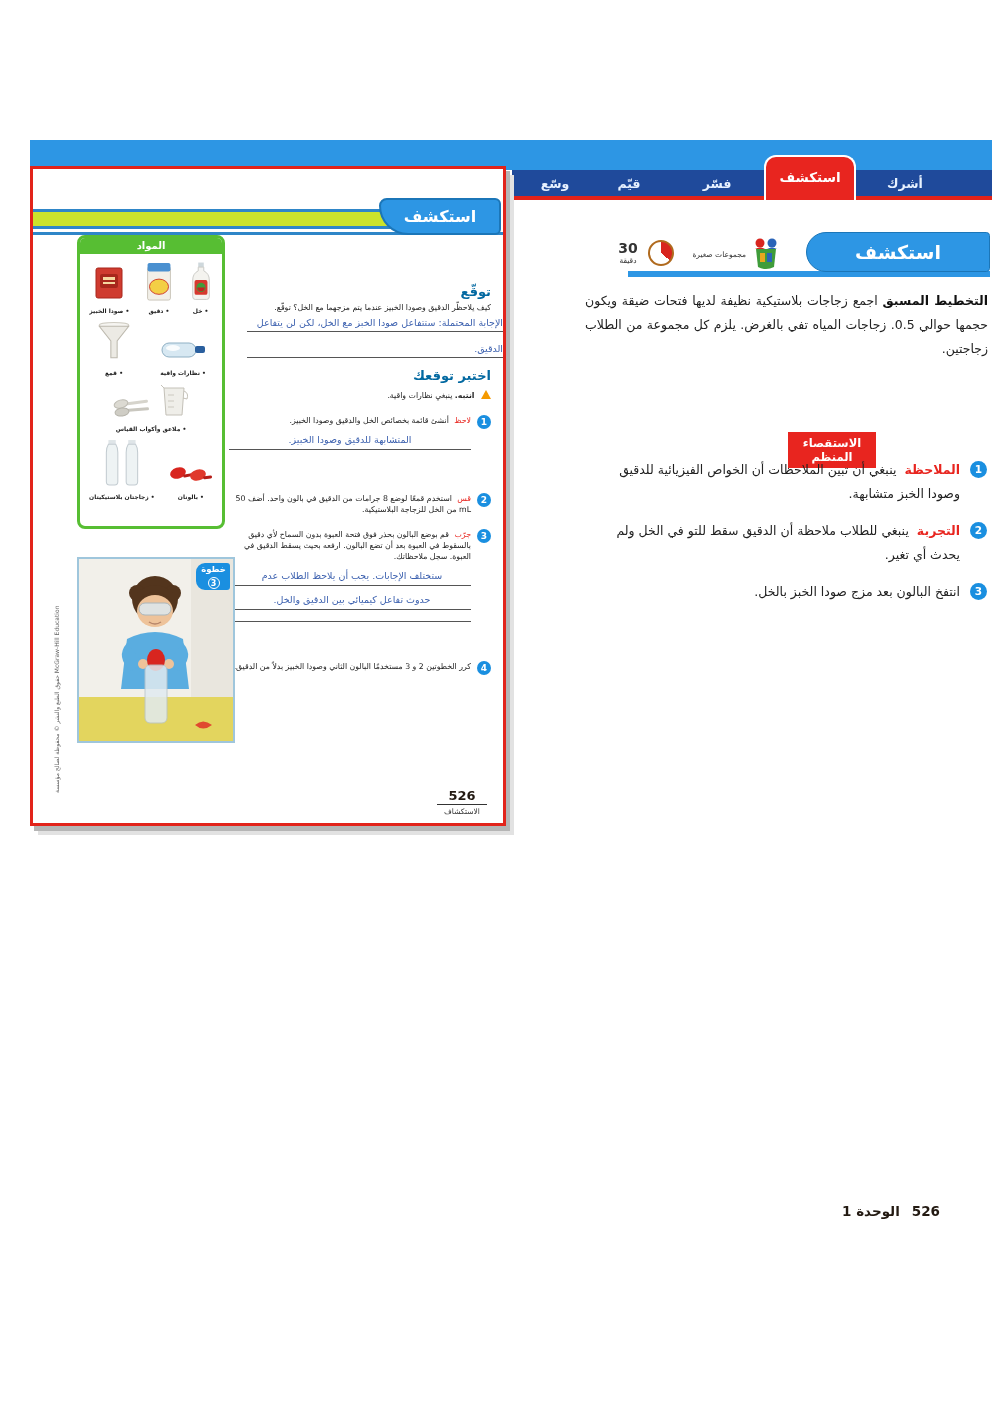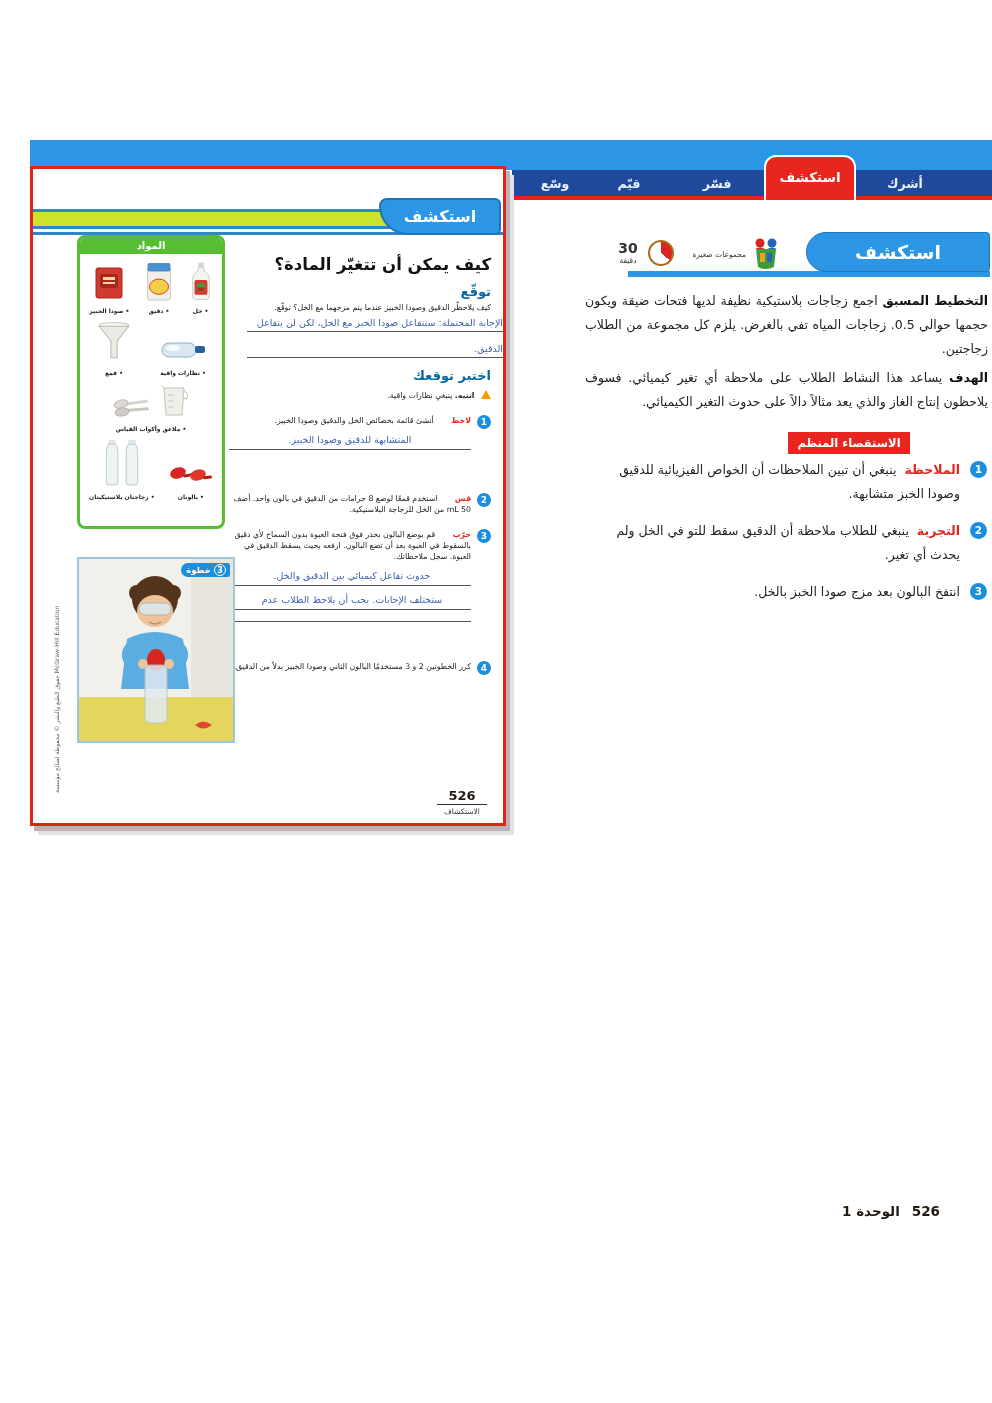--- a/index.html
+++ b/index.html
@@ -34,21 +34,21 @@
   .t-time { position:absolute; left:610px; top:240px; width:36px; text-align:center; direction:rtl; color:#333; }
   .t-time .val { font-size:14px; font-weight:bold; }
   .t-time .unit { font-size:7.5px; }
 
   
   .t-para { position:absolute; left:585px; width:403px; direction:rtl; font-size:12.5px; line-height:24px;
             color:#222; text-align:justify; text-align-last:right; }
   .t-plan { top:289px; }
   .t-obj  { top:366px; }
   .t-para b { font-weight:bold; color:#111; }
-  .t-inquiry { position:absolute; left:788px; top:432px; width:122px; background:#E8251F; color:#fff;
+  .t-inquiry { position:absolute; left:788px; top:432px; width:88px; background:#E8251F; color:#fff;
                font-size:11.5px; font-weight:bold; text-align:center; padding:4px 2px; direction:rtl; }
   .t-items { position:absolute; left:585px; top:458px; width:402px; }
   .t-item { position:relative; direction:rtl; padding-right:27px; margin-bottom:13px; font-size:12.5px;
             line-height:24px; color:#222; text-align:right; }
   .t-badge { position:absolute; right:0; top:3px; width:17px; height:17px; border-radius:50%;
              background:#1A8FE0; color:#fff; font-size:10.5px; font-weight:bold; text-align:center;
              line-height:17px; }
   .red-label { color:#E8251F; font-weight:bold; margin-left:4px; }
 
   .book-footer { position:absolute; left:795px; top:1203px; width:145px; direction:rtl; display:flex;
@@ -78,42 +78,42 @@
   .tri { display:inline-block; width:0; height:0; border-left:5px solid transparent;
          border-right:5px solid transparent; border-bottom:9px solid #F59A00; margin-left:4px;
          vertical-align:-1px; }
   .s-step { position:absolute; right:12px; width:262px; direction:rtl; font-size:7.8px; line-height:11px;
             color:#222; padding-right:20px; text-align:right; }
   .s-step.narrow { width:258px; }
   .s-step-1 { top:246px; } .s-step-2 { top:324px; } .s-step-3 { top:360px; } .s-step-4 { top:492px; }
   .s-badge { position:absolute; right:0; top:0; width:14px; height:14px; border-radius:50%;
              background:#1A8FE0; color:#fff; font-size:9px; font-weight:bold; text-align:center;
              line-height:14px; }
-  .s-red { color:#E8251F; font-weight:bold; margin-left:15px; }
+  .s-red { color:#E8251F; font-weight:normal; margin-left:3px; }
   .s-ansline { display:block; color:#3A5FAE; font-size:9.5px; line-height:12px;
                border-bottom:1.5px solid #555; padding:8px 0 3px; min-height:12px; }
   .s-ansline.center { text-align:center; }
 
   
   .materials { position:absolute; left:44px; top:66px; width:148px; height:294px; background:#fff;
                border:3px solid #57BE33; border-radius:8px; overflow:hidden; }
   .m-head { background:#57BE33; color:#fff; font-size:10px; font-weight:bold; text-align:center;
             padding:2px 0 3px; direction:rtl; }
   .m-row { display:flex; flex-direction:row-reverse; justify-content:space-around; align-items:flex-end;
            margin-top:7px; padding:0 2px; }
   .m-item { text-align:center; direction:rtl; }
   .m-item .lbl { display:block; font-size:6px; font-weight:bold; color:#222; margin-top:2px; }
   .m-item .lbl::before { content:"• "; }
 
   
   .photo { position:absolute; left:44px; top:388px; width:158px; height:186px; border:2px solid #9FC6DC;
            background:#f2f0ea; }
   .photo-badge { position:absolute; top:4px; right:3px; background:#1A8FE0; border-radius:9px 3px 3px 9px;
                  color:#fff; font-size:8.5px; font-weight:bold; padding:1px 4px 1px 5px; display:flex;
-                 align-items:center; gap:3px; direction:ltr; z-index:3; }
+                 align-items:center; gap:3px; direction:ltr; z-index:3;flex-direction:column; }
   .num-circle { display:inline-block; width:12px; height:12px; border-radius:50%; background:#1A8FE0;
                 border:1.5px solid #fff; color:#fff; font-size:8px; font-weight:bold; text-align:center;
                 line-height:11px; }
 
   
   .s-footer { position:absolute; right:8px; top:616px; width:66px; text-align:center; }
   .s-footer .pg { display:inline-block; font-size:13px; font-weight:bold; color:#231a12;
                   border-bottom:1.5px solid #333; padding:0 11px 1px; }
   .s-footer .lbl { font-size:7.5px; color:#333; margin-top:2px; direction:rtl; }
   .copyright { position:absolute; left:20px; top:624px; width:230px; transform:rotate(-90deg);
@@ -150,24 +150,20 @@
   <div class="t-clock"></div>
   <div class="t-time">
     <div class="val">30</div>
     <div class="unit">دقيقة</div>
   </div>
 
   <div class="t-para t-plan">
     <b>التخطيط المسبق</b>
     <span>اجمع زجاجات بلاستيكية نظيفة لديها فتحات ضيقة ويكون حجمها حوالي 0.5. زجاجات المياه تفي بالغرض. يلزم كل مجموعة من الطلاب زجاجتين.</span>
   </div>
-  <div class="t-para t-obj">
-    <b>الهدف</b>
-    <span>يساعد هذا النشاط الطلاب على ملاحظة أي تغير كيميائي. فسوف يلاحظون إنتاج الغاز والذي يعد مثالاً دالاً على حدوث التغير الكيميائي.</span>
-  </div>
   <div class="t-inquiry">الاستقصاء المنظم</div>
 
   <div class="t-items">
     <div class="t-item">
       <span class="t-badge">1</span>
       <span class="red-label">الملاحظة</span>
       <span>ينبغي أن تبين الملاحظات أن الخواص الفيزيائية للدقيق وصودا الخبز متشابهة.</span>
     </div>
     <div class="t-item">
       <span class="t-badge">2</span>
@@ -183,21 +179,20 @@
   <div class="book-footer">
     <span>526</span>
     <span>الوحدة 1</span>
   </div>
 
   <div class="s-page">
     <div class="s-stripe"></div>
     <div class="s-baseline"></div>
     <div class="s-tab">استكشف</div>
 
-    <div class="s-title">كيف يمكن أن تتغيّر المادة؟</div>
     <div class="green-h s-predict-h">توقّع</div>
     <div class="s-question">كيف يلاحظّر الدقيق وصودا الخبيز عندما يتم مزجهما مع الخل؟ توقّع.</div>
     <div class="s-ans s-ans-1">الإجابة المحتملة: ستتفاعل صودا الخبز مع الخل، لكن لن يتفاعل</div>
     <div class="s-ans s-ans-2">الدقيق.</div>
 
     <div class="green-h s-test-h">اختبر توقعك</div>
     <div class="s-caution">
       <span class="tri"></span>
       <b>انتبه.</b>
       <span>ينبغيِ نظارات واقية.</span>
@@ -213,22 +208,22 @@
     <div class="s-step s-step-2">
       <span class="s-badge">2</span>
       <span class="s-red">قس</span>
       <span>استخدم قمعًا لوضع 8 جرامات من الدقيق في بالون واحد. أضف 50 mL من الخل للزجاجة البلاستيكية.</span>
     </div>
 
     <div class="s-step s-step-3 narrow">
       <span class="s-badge">3</span>
       <span class="s-red">جرّب</span>
       <span>قم بوضع البالون بحذر فوق فتحة العبوة بدون السماح لأي دقيق بالسقوط في العبوة بعد أن تضع البالون. ارفعه بحيث يسقط الدقيق في العبوة. سجل ملاحظاتك.</span>
+      <span class="s-ansline center">ستختلف الإجابات. يجب أن يلاحظ الطلاب عدم</span>
       <span class="s-ansline center">حدوث تفاعل كيميائي بين الدقيق والخل.</span>
-      <span class="s-ansline center">ستختلف الإجابات. يجب أن يلاحظ الطلاب عدم</span>
       <span class="s-ansline"></span>
     </div>
 
     <div class="s-step s-step-4 narrow">
       <span class="s-badge">4</span>
       <span>كرر الخطوتين 2 و 3 مستخدمًا البالون الثاني وصودا الخبيز بدلاً من الدقيق.</span>
     </div>
 
     <div class="materials">
       <div class="m-head">المواد</div>

